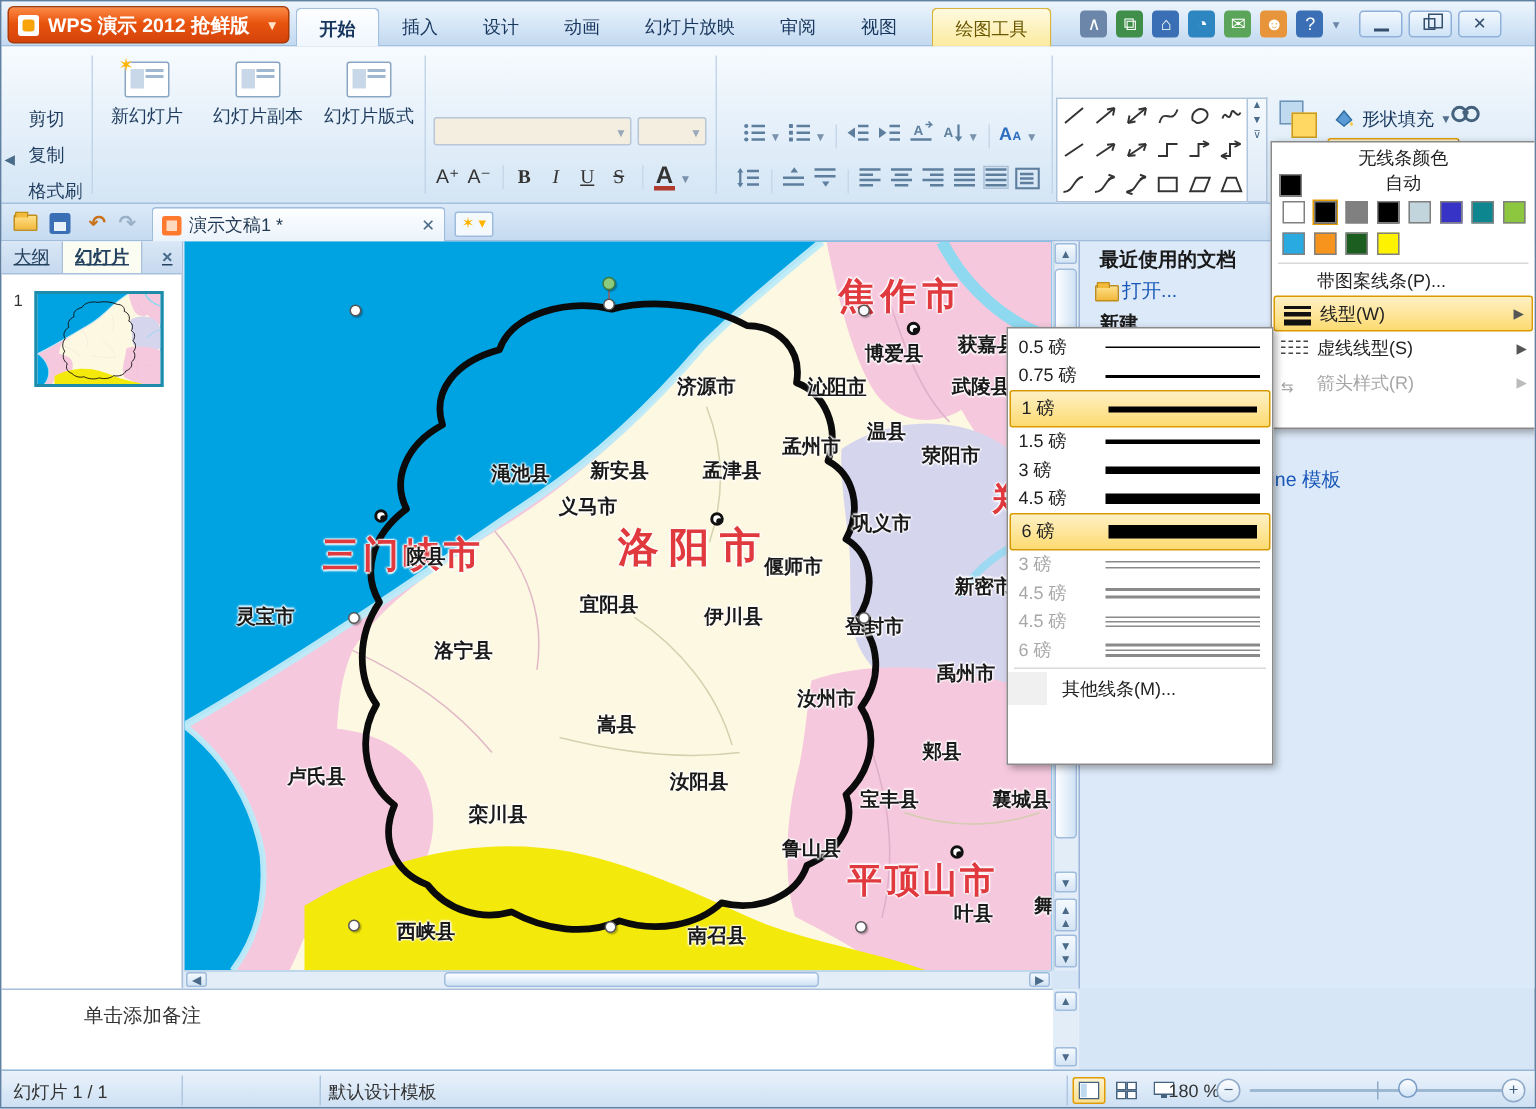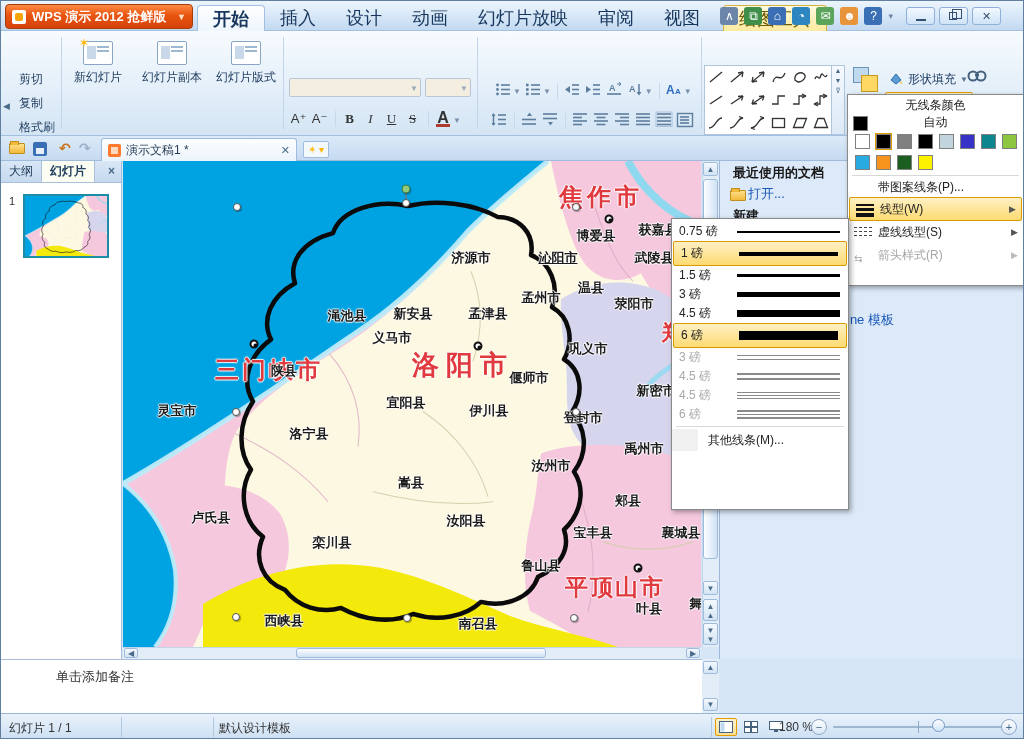--- a/index.html
+++ b/index.html
@@ -9,21 +9,21 @@
   
   #titlebar{position:absolute;left:0;top:0;width:1024px;height:30px;
     background:linear-gradient(#EDF5FD,#CFE2F5 70%,#C3D9F0);border-bottom:1px solid #A3C0E0;}
   #appbtn{position:absolute;left:4px;top:3px;width:188px;height:25px;border-radius:4px;
     background:linear-gradient(#FC8A45,#E8540F 45%,#D5430A);border:1px solid #A93B07;
     color:#fff;font-weight:bold;font-size:13px;display:flex;align-items:center;padding:0 6px;cursor:default;}
   #appbtn .logo{width:14px;height:14px;background:#fff;border-radius:2px;margin-right:6px;position:relative;flex:none;}
   #appbtn .logo:after{content:"";position:absolute;left:3px;top:3px;width:8px;height:8px;background:#F7A40B;border-radius:2px;}
   #appbtn .caret{margin-left:auto;font-size:9px;color:#FFE3C8;}
   #tabs{position:absolute;left:196px;top:4px;height:26px;display:flex;align-items:flex-end;}
-  .tab{height:26px;line-height:26px;padding:0 15px;font-size:18px;color:#17365D;cursor:pointer;}
+  .tab{height:26px;line-height:26px;padding:0 15px;font-size:12px;color:#17365D;cursor:pointer;}
   .tab.active{background:linear-gradient(#FDFEFF,#EFF6FD);border:1px solid #A3C0E0;border-bottom:none;
     border-radius:4px 4px 0 0;font-weight:bold;}
   .tab.context{background:linear-gradient(#FFFAE0,#FBEA9E);border:1px solid #D9B43C;border-bottom:none;
     border-radius:4px 4px 0 0;color:#6B5800;margin-left:8px;}
   #quickicons{position:absolute;right:132px;top:6px;display:flex;gap:6px;align-items:center;}
   #quickicons .qi{width:18px;height:18px;border-radius:3px;font-size:12px;line-height:18px;text-align:center;color:#fff;cursor:pointer;}
   #winctrl{position:absolute;right:24px;top:6px;display:flex;gap:4px;}
   .wbtn{width:29px;height:18px;border:1px solid #8FB0D8;border-radius:3px;
     background:linear-gradient(#F2F8FE,#CFE3F7);position:relative;cursor:pointer;
     color:#35506E;font-size:11px;text-align:center;line-height:16px;font-weight:bold;}
@@ -87,21 +87,21 @@
   #doctab .dicon{width:13px;height:13px;background:#FF7A2F;border-radius:2px;margin-right:5px;position:relative;flex:none;}
   #doctab .dicon:after{content:"";position:absolute;left:3px;top:3px;width:7px;height:7px;background:#FFD9BF;}
   #doctab .close{margin-left:auto;color:#4A6B8A;font-weight:bold;font-size:11px;}
   #newtab{position:absolute;left:302px;top:5px;width:26px;height:17px;background:#F4F9FE;border:1px solid #9FBCDD;border-radius:2px;
     font-size:10px;color:#FFB400;text-align:center;line-height:15px;cursor:pointer;}
   #pane-header-dots{position:absolute;left:728px;top:140px;color:#7A92AC;font-size:9px;letter-spacing:1px;}
   #pane-header-partial{position:absolute;left:828px;top:139px;font-size:12px;font-weight:bold;color:#24425F;}
 
   
   #leftpanel{position:absolute;left:0;top:160px;width:121px;height:498px;background:#fff;border-right:1px solid #A8C0DC;}
-  #lp-tabs{height:22px;background:linear-gradient(#D9E7F6,#C6D9EF);border-bottom:1px solid #A8C0DC;display:flex;align-items:flex-start;font-size:12px;color:#24425F;}
+  #lp-tabs{height:22px;background:linear-gradient(#D9E7F6,#C6D9EF);border-bottom:1px solid #A8C0DC;display:flex;align-items:flex-start;font-size:12px;color:#24425F;text-decoration:underline;}
   .lp-tab{padding:0 8px;line-height:21px;cursor:pointer;}
   .lp-tab.active{background:#FBFDF3;border-left:1px solid #A8C0DC;border-right:1px solid #A8C0DC;font-weight:bold;}
   #lp-close{margin-left:auto;padding:0 6px;line-height:21px;color:#4A6B8A;font-weight:bold;cursor:pointer;}
   #thumb-num{position:absolute;left:8px;top:34px;font-size:11px;color:#333;}
   #thumb{position:absolute;left:22px;top:33px;width:86px;height:64px;border:2px solid #1E8CA8;background:#00A3E2;cursor:pointer;}
 
   
   #slidearea{position:absolute;left:122px;top:160px;width:578px;height:486px;overflow:hidden;background:#00A3E2;}
   .mlabel{position:absolute;transform:translate(-50%,-50%);white-space:nowrap;
     text-shadow:1px 0 1px rgba(255,255,255,.9),-1px 0 1px rgba(255,255,255,.9),0 1px 1px rgba(255,255,255,.9),0 -1px 1px rgba(255,255,255,.9);}
@@ -804,20 +804,24 @@
     <div class="om-sub disabled">
       <span class="om-ic arrows">⇆</span>
       <span>箭头样式(R)</span>
       <span class="sarrow">▶</span>
     </div>
   </div>
 
   <div id="weightmenu">
     <div id="wm-items">
         <div class="wm-row">
+          <span class="wm-label">0.5 磅</span>
+          <div class="wm-line" style="height: 1px; background: rgb(0, 0, 0);"></div>
+        </div>
+        <div class="wm-row">
           <span class="wm-label">0.75 磅</span>
           <div class="wm-line" style="height: 2px; background: rgb(0, 0, 0);"></div>
         </div>
         <div class="wm-row hl">
           <span class="wm-label">1 磅</span>
           <div class="wm-line" style="height: 4px; background: rgb(0, 0, 0);"></div>
         </div>
         <div class="wm-row">
           <span class="wm-label">1.5 磅</span>
           <div class="wm-line" style="height: 3px; background: rgb(0, 0, 0);"></div>

